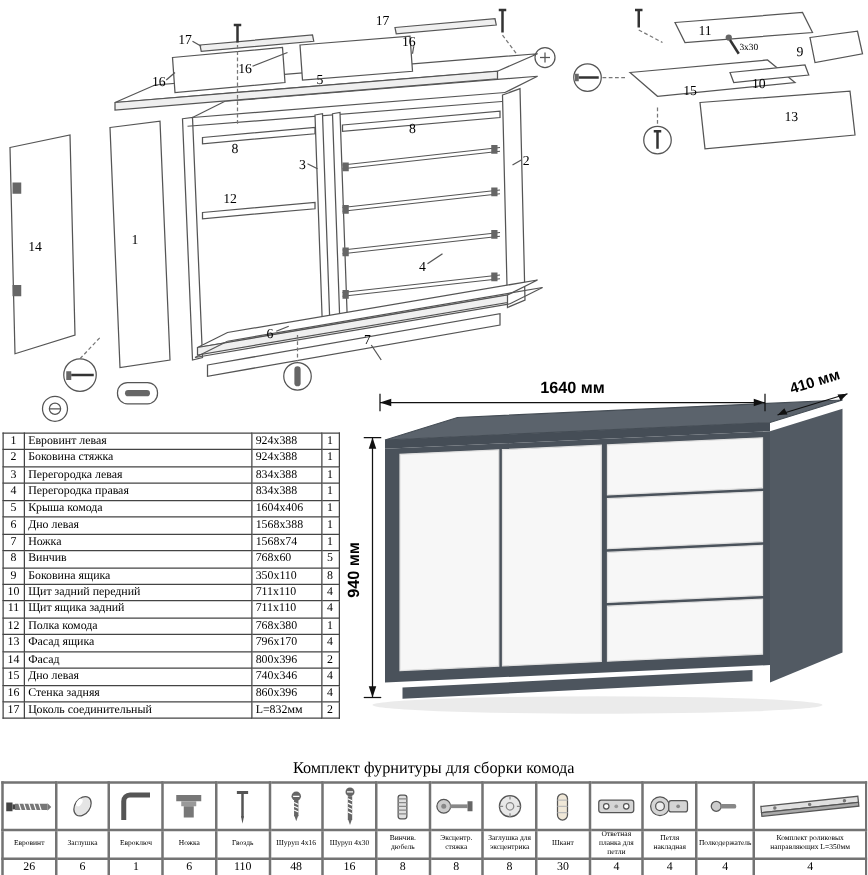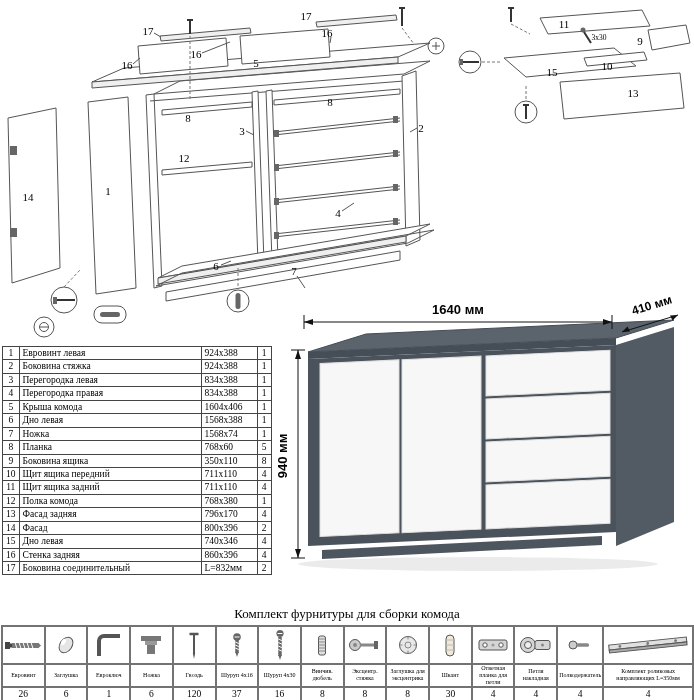--- a/index.html
+++ b/index.html
@@ -242,56 +242,56 @@
 
         <tr>
           <td class="c-num">7</td>
           <td class="c-name">Ножка</td>
           <td class="c-size">1568x74</td>
           <td class="c-qty">1</td>
         </tr>
 
         <tr>
           <td class="c-num">8</td>
-          <td class="c-name">Планка</td>
+          <td class="c-name">Винчив</td>
           <td class="c-size">768x60</td>
           <td class="c-qty">5</td>
         </tr>
 
         <tr>
           <td class="c-num">9</td>
           <td class="c-name">Боковина ящика</td>
           <td class="c-size">350x110</td>
           <td class="c-qty">8</td>
         </tr>
 
         <tr>
           <td class="c-num">10</td>
-          <td class="c-name">Щит ящика передний</td>
+          <td class="c-name">Щит задний передний</td>
           <td class="c-size">711x110</td>
           <td class="c-qty">4</td>
         </tr>
 
         <tr>
           <td class="c-num">11</td>
           <td class="c-name">Щит ящика задний</td>
           <td class="c-size">711x110</td>
           <td class="c-qty">4</td>
         </tr>
 
         <tr>
           <td class="c-num">12</td>
           <td class="c-name">Полка комода</td>
           <td class="c-size">768x380</td>
           <td class="c-qty">1</td>
         </tr>
 
         <tr>
           <td class="c-num">13</td>
-          <td class="c-name">Фасад задняя</td>
+          <td class="c-name">Фасад ящика</td>
           <td class="c-size">796x170</td>
           <td class="c-qty">4</td>
         </tr>
 
         <tr>
           <td class="c-num">14</td>
           <td class="c-name">Фасад</td>
           <td class="c-size">800x396</td>
           <td class="c-qty">2</td>
         </tr>
@@ -305,21 +305,21 @@
 
         <tr>
           <td class="c-num">16</td>
           <td class="c-name">Стенка задняя</td>
           <td class="c-size">860x396</td>
           <td class="c-qty">4</td>
         </tr>
 
         <tr>
           <td class="c-num">17</td>
-          <td class="c-name">Боковина соединительный</td>
+          <td class="c-name">Цоколь соединительный</td>
           <td class="c-size">L=832мм</td>
           <td class="c-qty">2</td>
         </tr>
       </tbody>
   </table>
 
   <svg id="render" width="426" height="308" viewBox="0 0 426 308">
     <g>
       <polygon points="40,56 348,42 406,24 98,38" fill="#5b636c" stroke="#454d55"></polygon>
       <polygon points="40,56 348,42 348,49 40,63" fill="#454d56"></polygon>
@@ -506,22 +506,22 @@
       <td class="hw-name-cell">Ответная планка для петли</td>
       <td class="hw-name-cell">Петля накладная</td>
       <td class="hw-name-cell">Полкодержатель</td>
       <td class="hw-name-cell">Комплект роликовых направляющих L=350мм</td>
     </tr>
     <tr>
       <td class="hw-qty-cell">26</td>
       <td class="hw-qty-cell">6</td>
       <td class="hw-qty-cell">1</td>
       <td class="hw-qty-cell">6</td>
-      <td class="hw-qty-cell">120</td>
-      <td class="hw-qty-cell">37</td>
+      <td class="hw-qty-cell">110</td>
+      <td class="hw-qty-cell">48</td>
       <td class="hw-qty-cell">16</td>
       <td class="hw-qty-cell">8</td>
       <td class="hw-qty-cell">8</td>
       <td class="hw-qty-cell">8</td>
       <td class="hw-qty-cell">30</td>
       <td class="hw-qty-cell">4</td>
       <td class="hw-qty-cell">4</td>
       <td class="hw-qty-cell">4</td>
       <td class="hw-qty-cell">4</td>
     </tr>

